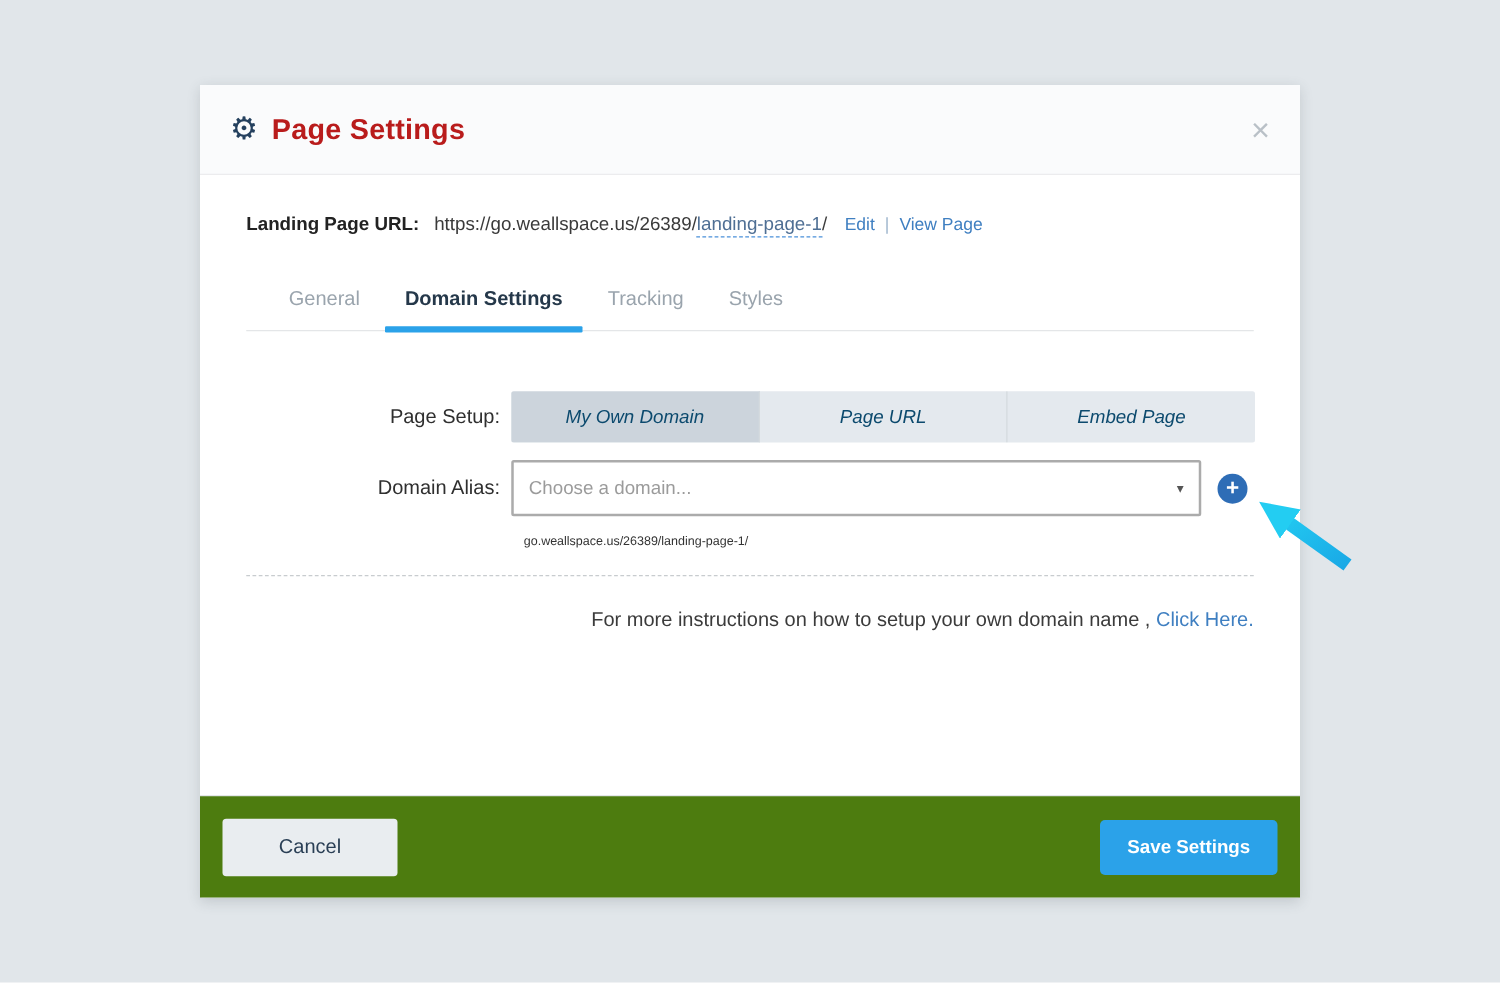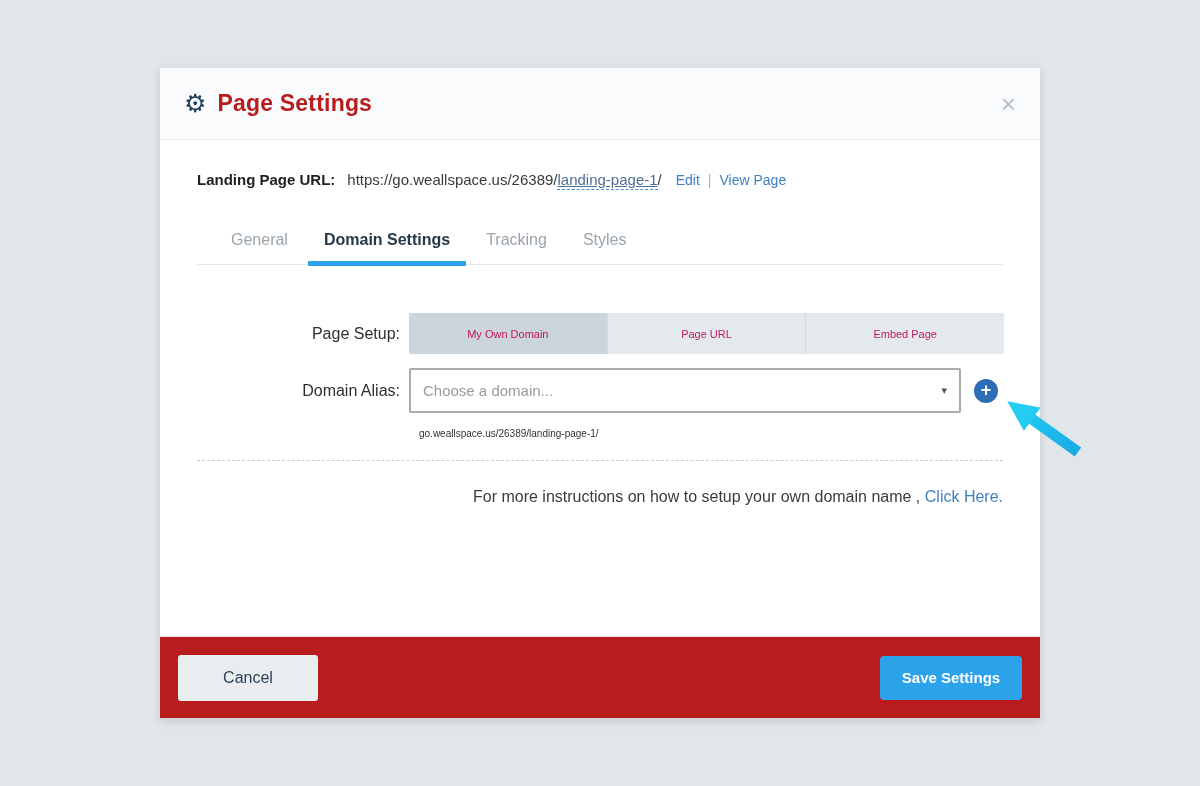--- a/index.html
+++ b/index.html
@@ -28,21 +28,21 @@
   .modal-title { font-size:23px; font-weight:600; color:#b91c1c; letter-spacing:0.2px; }
   .close-btn {
     margin-left:auto; font-size:26px; color:#b9c0c7;
     cursor:pointer; line-height:1; font-weight:400;
   }
   
   .modal-body { padding:0 37px; }
   .url-row { margin-top:31px; font-size:15px; color:#2d2d2d; display:flex; align-items:baseline; flex-wrap:nowrap; white-space:nowrap; }
   .url-label { font-weight:700; color:#222; margin-right:12px; }
   .url-prefix { color:#3a3a3a; }
-  .url-editable { color:#4f6f94; border-bottom:1px dashed #4a90d9; padding-bottom:1px;text-decoration:underline; }
+  .url-editable { color:#4f6f94; border-bottom:1px dashed #4a90d9; padding-bottom:1px; }
   .url-suffix { color:#3a3a3a; }
   .link { color:#3f7fc1; text-decoration:none; cursor:pointer; }
   .edit-link { font-size:14px; margin-left:14px; }
   .link-divider { color:#9fb6cd; margin:0 8px; font-size:14px; }
   .view-link { font-size:14px; }
   
   .tabs { margin-top:33px; border-bottom:1px solid #e4e6e8; display:flex; padding-left:16px; }
   .tab {
     position:relative; font-size:16px; color:#9aa4ad;
     padding:8px 18px 15px 18px; cursor:pointer;
@@ -59,22 +59,23 @@
     flex:0 0 203px;
   }
   .row-control { margin-left:9px; display:flex; align-items:center; }
   .page-setup-row { margin-top:48px; }
   .segmented {
     display:flex; width:595px; height:41px;
     background:#e4e9ee; border-radius:2px; overflow:hidden;
   }
   .segment {
     flex:1; display:flex; align-items:center; justify-content:center;
-    font-size:11px; color:#be185d; cursor:pointer;
+    font-size:15px; color:#0c4a6e; cursor:pointer;
     border-right:1px solid #d4dade;
+    font-style:italic;
   }
   .segment:last-child { border-right:none; }
   .segment.active { background:#ccd4dc; }
   .alias-row { margin-top:14px; }
   .select-box {
     width:552px; height:45px;
     border:2px solid #ababab; border-radius:2px;
     display:flex; align-items:center; padding:0 12px;
     background:#fff; cursor:pointer;
   }
@@ -100,21 +101,21 @@
   }
   .toggle-knob { width:62px; background:#ffffff; border-right:1px solid #e0e0e0; }
   .toggle-state {
     flex:1; display:flex; align-items:center; justify-content:center;
     font-size:16px; color:#3a3a3a; letter-spacing:0.5px;
   }
   .instructions { margin-top:27px; text-align:right; font-size:16px; color:#3b3b3b; }
   
   .modal-footer {
     position:absolute; left:0; right:0; bottom:0; height:82px;
-    background:#b91c1c; border-top:1px solid #e4e7e9;
+    background:#4d7c0f; border-top:1px solid #e4e7e9;
     display:flex; align-items:center; justify-content:space-between;
     padding:0 18px;
   }
   .cancel-btn {
     width:140px; height:46px; background:#e9edf0; border:none; border-radius:3px;
     font-size:16px; color:#2a3f55; cursor:pointer;
     font-family:"Liberation Sans", sans-serif;
   }
   .save-btn {
     width:142px; height:44px; background:#2ba2e9; border:none; border-radius:4px;

